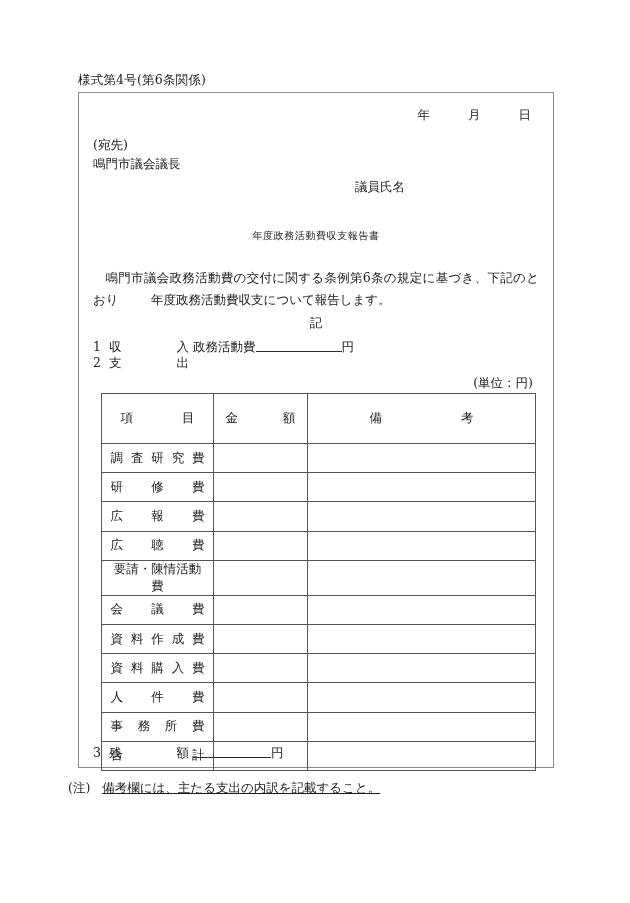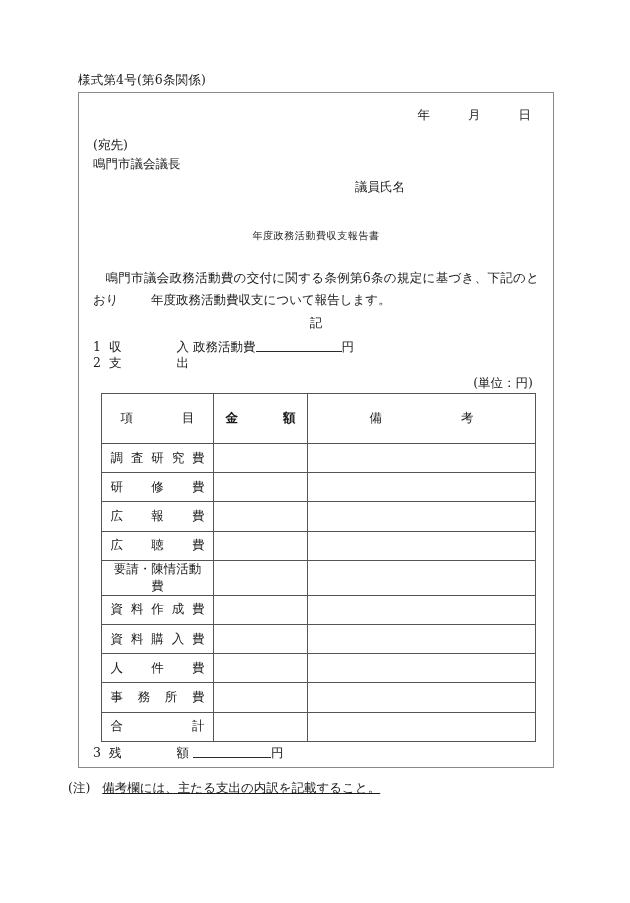--- a/index.html
+++ b/index.html
@@ -179,21 +179,20 @@
     margin: 0 auto;
     text-align: justify;
     text-align-last: justify;
   }
   .hdr-amount {
     display: block;
     width: 70px;
     margin: 16px auto;
     text-align: justify;
     text-align-last: justify;
-    font-weight: bold;
   }
   .hdr-note {
     display: block;
     width: 104px;
     margin: 0 auto;
     text-align: justify;
     text-align-last: justify;
   }
   .row-label {
     display: block;
@@ -308,20 +307,27 @@
         </tr>
         <tr>
           <td>
               <span class="row-label nospread">要請・陳情活動費</span>
             </td>
           <td></td>
           <td></td>
         </tr>
         <tr>
           <td>
+              <span class="row-label">会議費</span>
+            </td>
+          <td></td>
+          <td></td>
+        </tr>
+        <tr>
+          <td>
               <span class="row-label">資料作成費</span>
             </td>
           <td></td>
           <td></td>
         </tr>
         <tr>
           <td>
               <span class="row-label">資料購入費</span>
             </td>
           <td></td>

